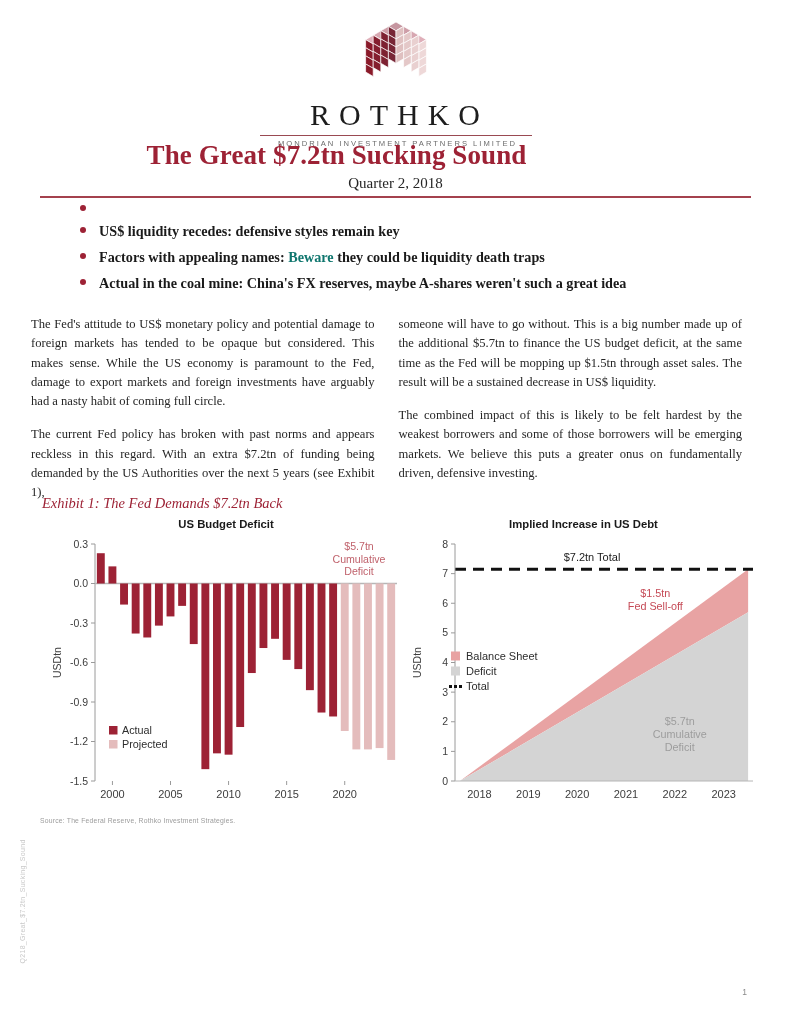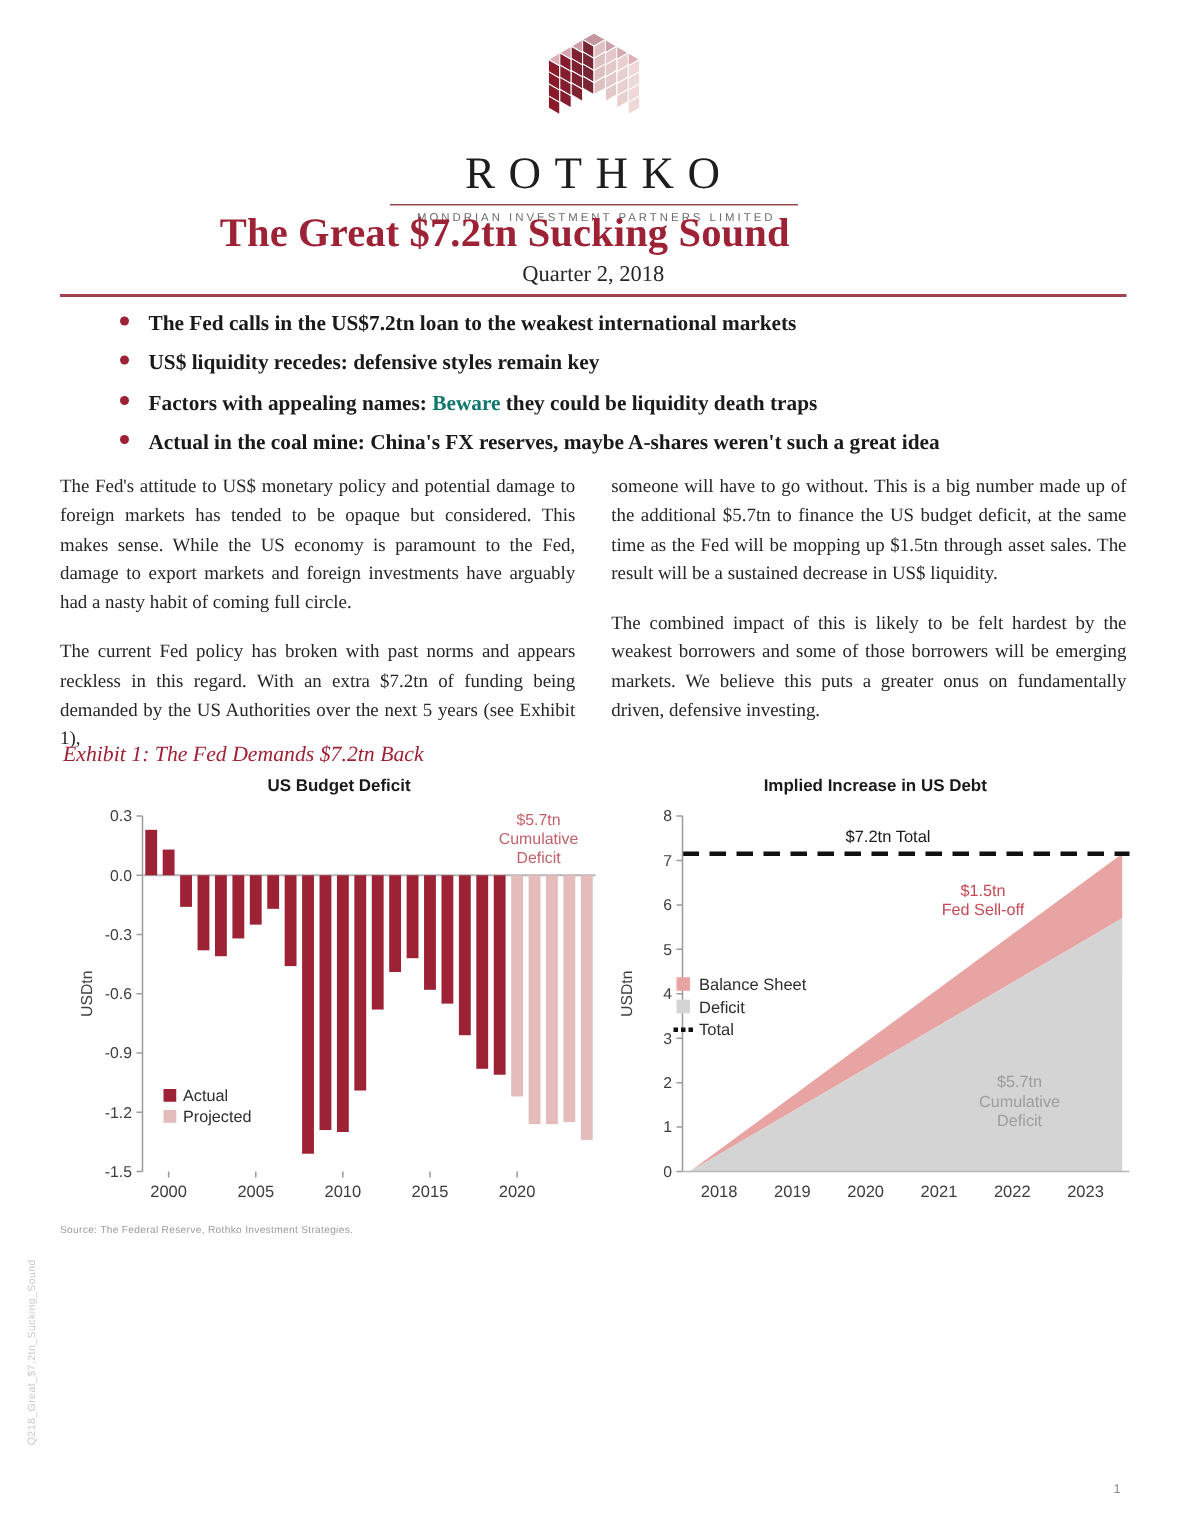--- a/index.html
+++ b/index.html
@@ -76,21 +76,21 @@
   .bullet-text {
     font-family: "Liberation Serif", serif;
     font-weight: bold;
     font-size: 14.2px;
     color: #1a1a1a;
     line-height: 1.25;
   }
   .beware { color: #0f766e; }
   
   .cols {
-    position: absolute; left: 40px; top: 315px;
+    position: absolute; left: 31px; top: 315px;
     width: 711px;
     display: flex; gap: 24px;
   }
   .col { width: 344px; }
   .para {
     font-family: "Liberation Serif", serif;
     font-size: 12.6px;
     line-height: 1.53;
     color: #262626;
     text-align: justify;
@@ -214,21 +214,20 @@
     <div class="logo-sub">MONDRIAN INVESTMENT PARTNERS LIMITED</div>
   </div>
 
   <div class="doc-title">The Great $7.2tn Sucking Sound</div>
   <div class="doc-sub">Quarter 2, 2018</div>
   <div class="title-rule"></div>
 
   <div class="bullets" id="bullets">
       <div class="bullet-row">
         <span class="bullet-dot"></span>
-        <span class="bullet-text">The Fed calls in the US$7.2tn loan to the weakest international markets</span>
       </div>
       <div class="bullet-row">
         <span class="bullet-dot"></span>
         <span class="bullet-text">US$ liquidity recedes: defensive styles remain key</span>
       </div>
       <div class="bullet-row">
         <span class="bullet-dot"></span>
         <span class="bullet-text">Factors with appealing names: <span class="beware">Beware</span> they could be liquidity death traps</span>
       </div>
       <div class="bullet-row">

